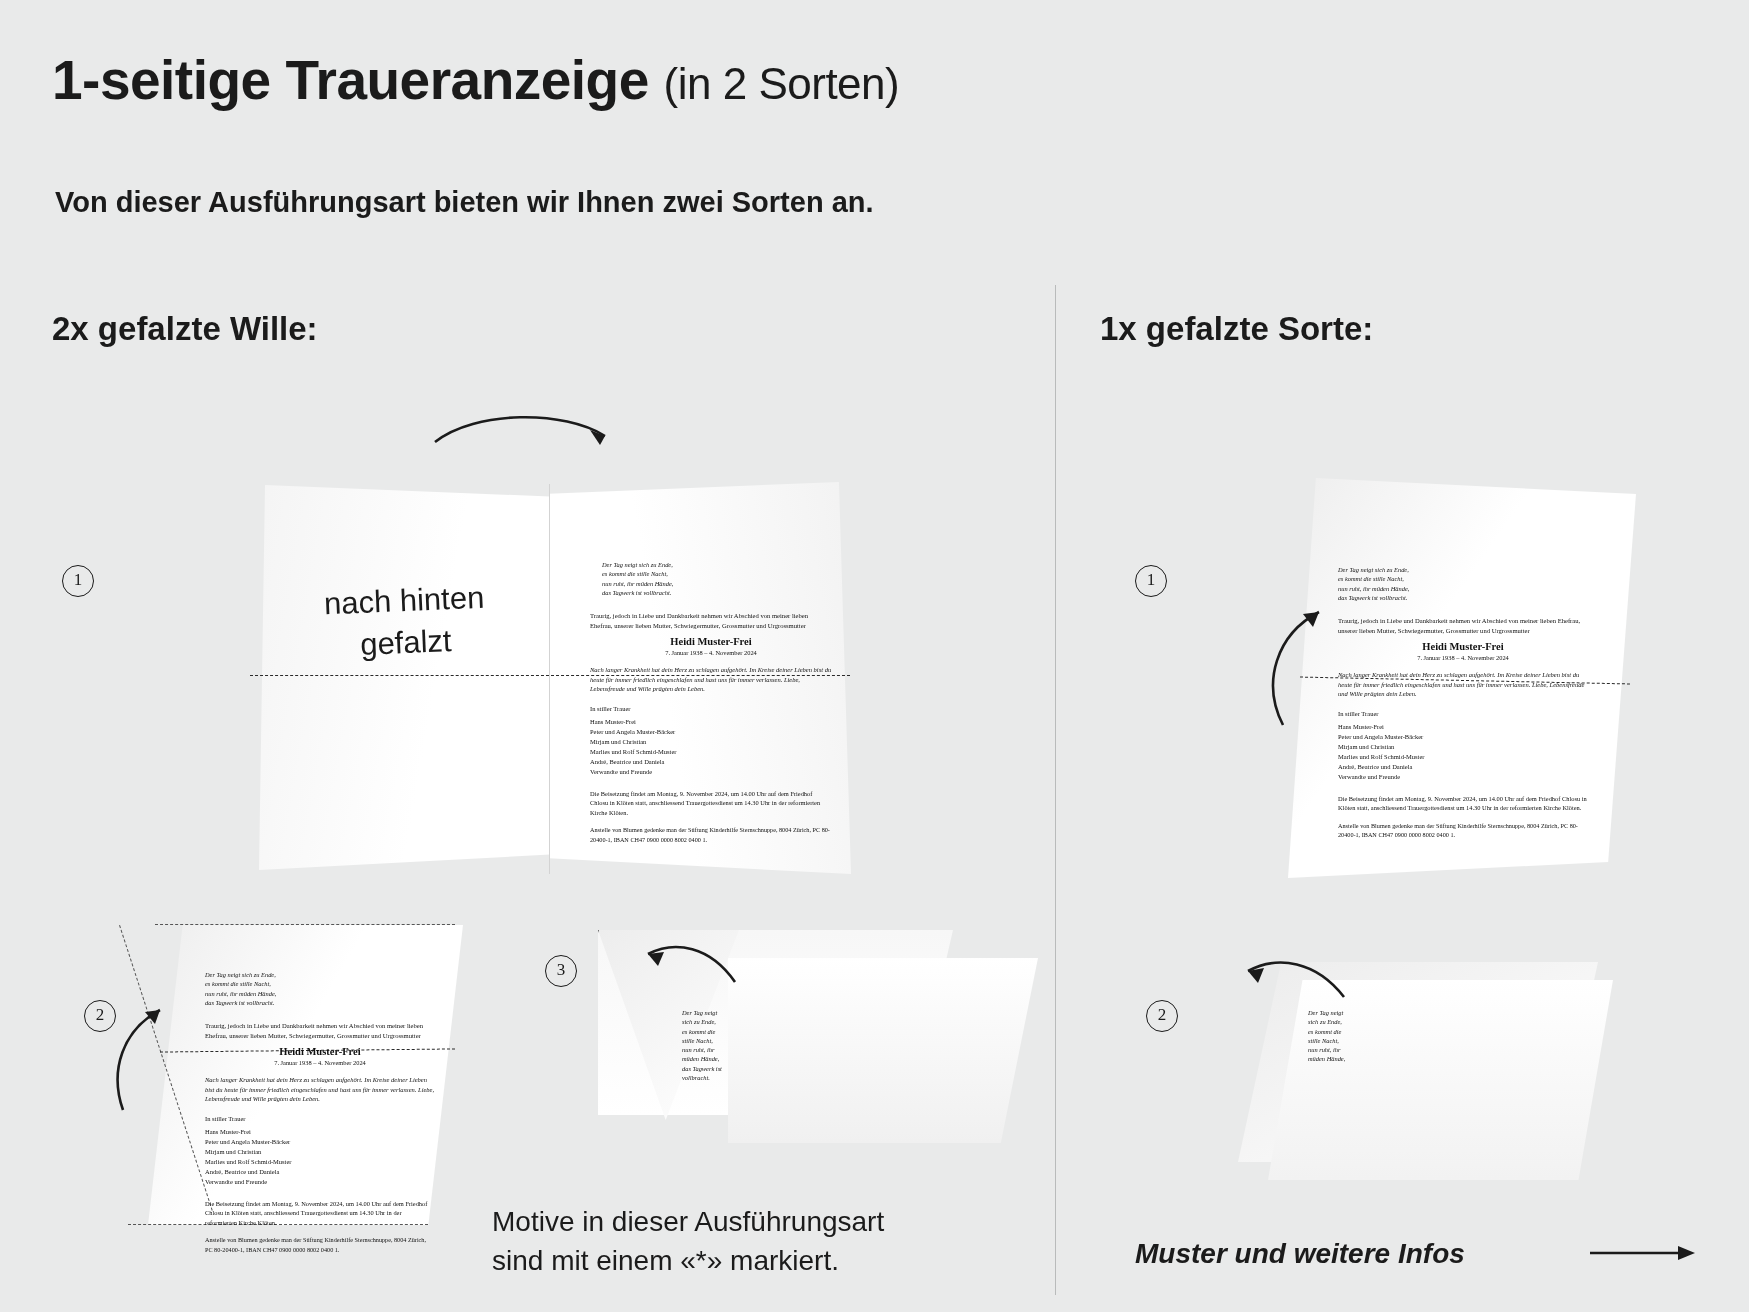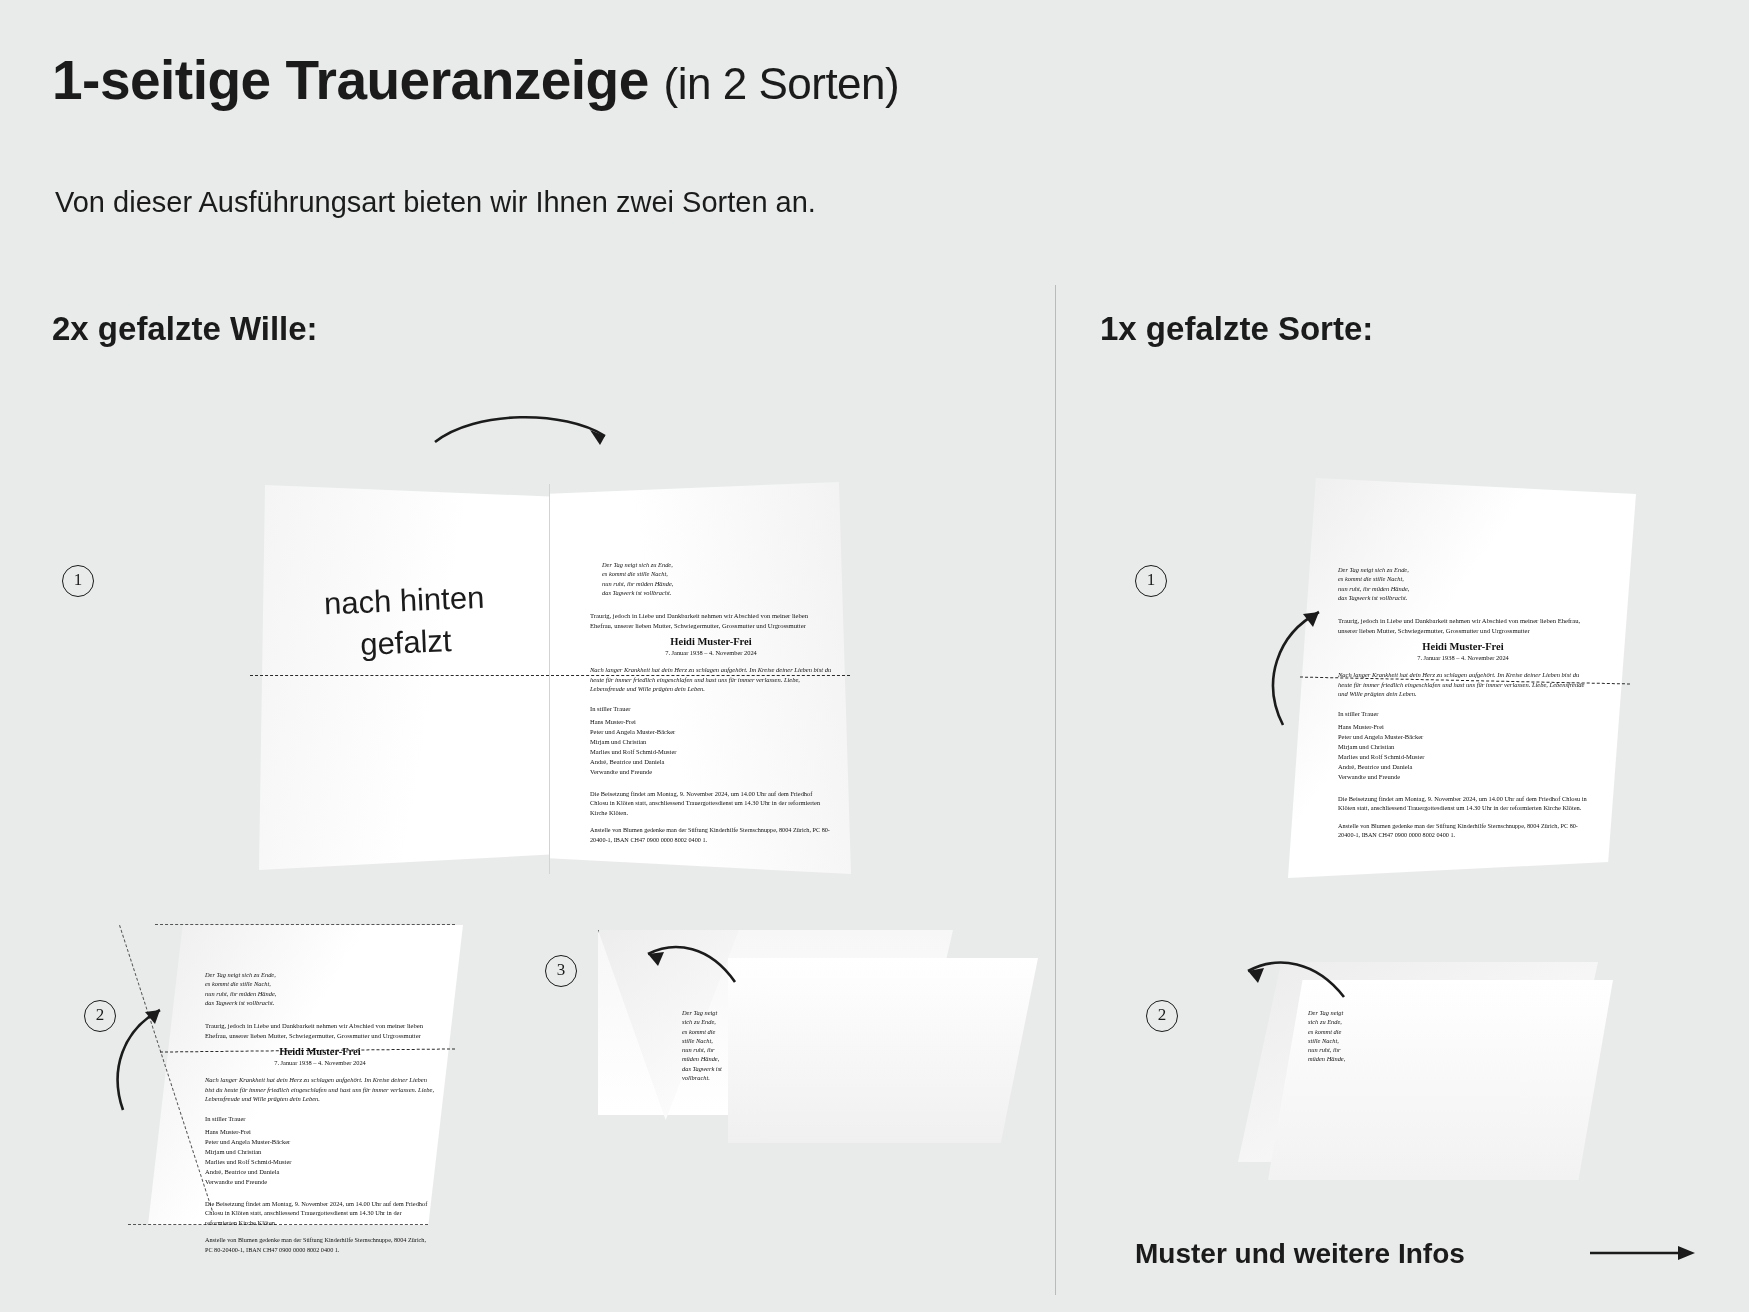--- a/index.html
+++ b/index.html
@@ -15,21 +15,21 @@
 
   
   #title{
     position:absolute;left:52px;top:48px;
     font-size:55px;font-weight:700;letter-spacing:-0.5px;
     white-space:nowrap;
   }
   #title .sub{font-weight:400;font-size:44px;}
   #intro{
     position:absolute;left:55px;top:186px;
-    font-size:29px;font-weight:400;
+    font-size:29px;font-weight:700;
   }
   #left-heading{
     position:absolute;left:52px;top:310px;
     font-size:33px;font-weight:700;
   }
   #right-heading{
     position:absolute;left:1100px;top:310px;
     font-size:33px;font-weight:700;text-align:right;
   }
 
@@ -169,21 +169,21 @@
     position:absolute;left:1268px;top:980px;width:345px;height:200px;
     background:linear-gradient(180deg,#ffffff,#f2f2f2);
     clip-path:polygon(10% 0%,100% 0%,90% 100%,0% 100%);
     box-shadow:3px 4px 8px rgba(0,0,0,.22);
   }
   #r2-text{left:1308px;top:1008px;width:40px;overflow:hidden;height:70px;}
   #r2-arrow{position:absolute;left:1240px;top:955px;width:110px;height:50px;}
 
   #r2-caption{
     position:absolute;left:1135px;top:1238px;
-    font-size:28px;font-weight:700;
+    font-size:28px;font-weight:700;font-style:italic;
   }
   #r2-caption-arrow{position:absolute;left:1590px;top:1238px;width:110px;height:30px;}
 
   .nowrap{white-space:nowrap;}
 </style>
 </head>
 <body>
 
 <div class="page">
 
@@ -287,20 +287,24 @@
       <div>es kommt die stille Nacht,</div>
       <div>nun ruht, ihr müden Hände,</div>
       <div>das Tagwerk ist vollbracht.</div>
     </div>
   </div>
   <svg id="l3-arrow" viewBox="0 0 100 50">
     <path d="M95,42 C70,6 35,0 8,14" stroke="#1b1b1b" stroke-width="2.6" fill="none"></path>
     <path d="M8,14 L24,12 L18,26 Z" fill="#1b1b1b"></path>
   </svg>
 
+  <div id="l3-caption">
+    <div>Motive in dieser Ausführungsart</div>
+    <div>sind mit einem «*» markiert.</div>
+  </div>
 
   <div id="step-r1" class="step">1</div>
   <div id="r1"></div>
   <div id="r1-foldh" class="fold-h"></div>
   <svg id="r1-arrow" viewBox="0 0 80 130">
     <path d="M28,125 C6,82 22,34 64,12" stroke="#1b1b1b" stroke-width="2.6" fill="none"></path>
     <path d="M64,12 L48,14 L58,27 Z" fill="#1b1b1b"></path>
   </svg>
 
   <div class="mini" id="r1-text">

